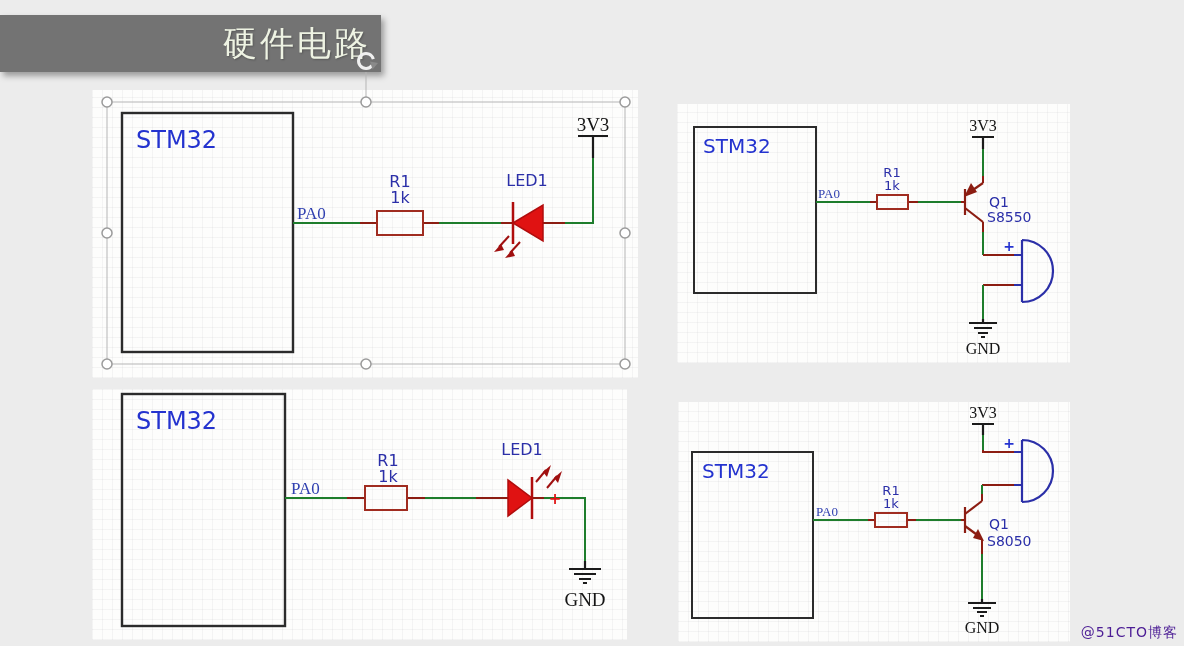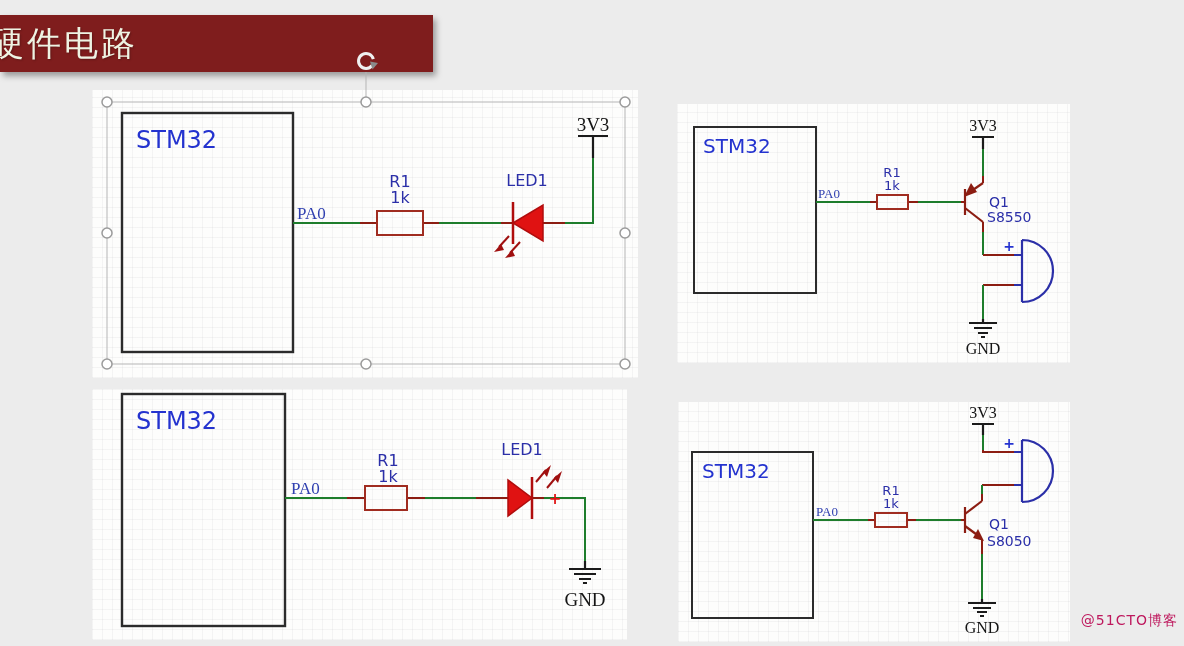--- a/index.html
+++ b/index.html
@@ -3,23 +3,23 @@
 <meta charset="utf-8">
 <style>
   html,body{margin:0;padding:0;}
   body{
     width:1184px;height:646px;position:relative;overflow:hidden;
     background:#ececec;font-family:"DejaVu Sans",sans-serif;
   }
   .slide-bg{position:absolute;inset:0;background:#ececec;}
   
   .banner{
-    position:absolute;left:0;top:15px;width:433px;height:57px;
-    background:#7f1d1d;box-shadow:3px 4px 6px rgba(0,0,0,.35);
-    display:flex;align-items:center;justify-content:flex-start;
+    position:absolute;left:0;top:15px;width:381px;height:57px;
+    background:#737373;box-shadow:3px 4px 6px rgba(0,0,0,.35);
+    display:flex;align-items:center;justify-content:flex-end;
     z-index:2;
   }
   .banner span{
     color:#eef3e3;font-size:34px;letter-spacing:3px;
     font-family:"DejaVu Sans",sans-serif;
     text-shadow:1px 1px 2px rgba(0,0,0,.25);
     transform:translateX(-10px);
   }
   
   .panel{
@@ -57,22 +57,22 @@
   .t-pwr{font-family:"Liberation Serif",serif;font-size:19px;fill:#141414;text-anchor:middle;}
   .t-pwr-sm{font-family:"Liberation Serif",serif;font-size:16px;fill:#141414;text-anchor:middle;}
   .t-plus{font-size:14px;font-weight:bold;fill:#2533d0;text-anchor:middle;}
   .t-plus-red{font-size:15px;font-weight:bold;fill:#e01212;text-anchor:middle;}
   
   .sel-overlay{position:absolute;left:0;top:0;z-index:3;pointer-events:none;}
   .sel-line{stroke:#b5b5b5;stroke-width:1;fill:none;}
   .handle{fill:#ffffff;stroke:#9b9b9b;stroke-width:1.5;}
   
   .watermark{
-    position:absolute;right:6px;bottom:16px;z-index:4;
-    color:#be185d;font-size:14px;letter-spacing:1px;
+    position:absolute;right:6px;bottom:4px;z-index:4;
+    color:#4c1d95;font-size:14px;letter-spacing:1px;
     font-family:"DejaVu Sans",sans-serif;
   }
 </style>
 </head>
 <body>
 
 <div class="slide-bg"></div>
 
 <div class="banner">
   <span>硬件电路</span>

